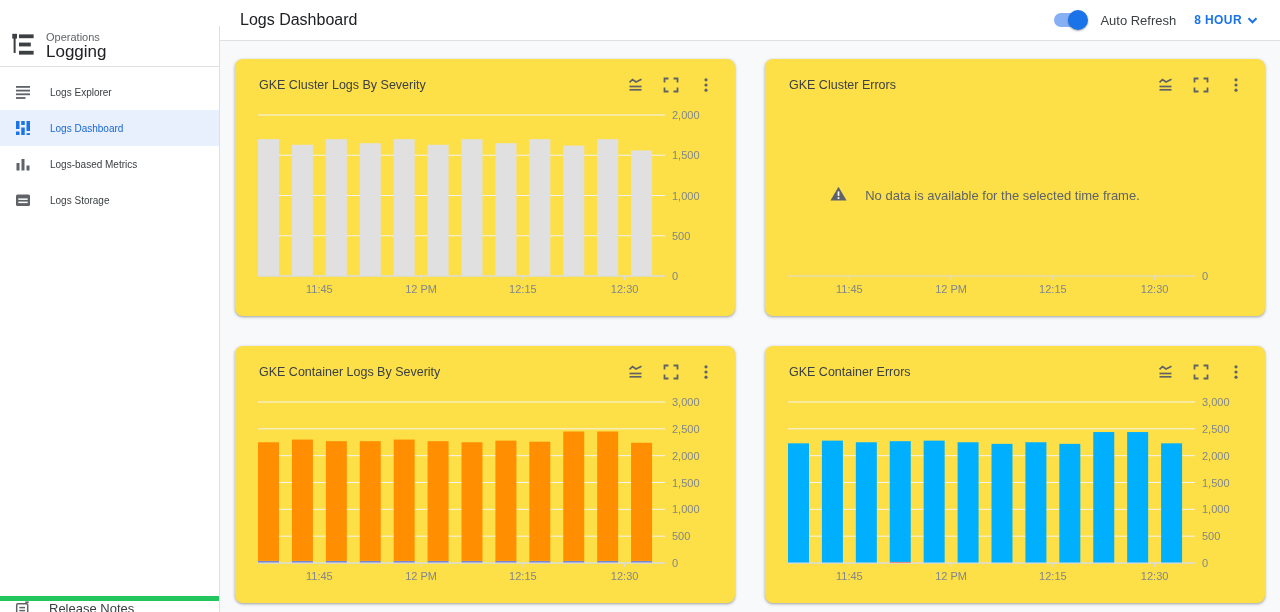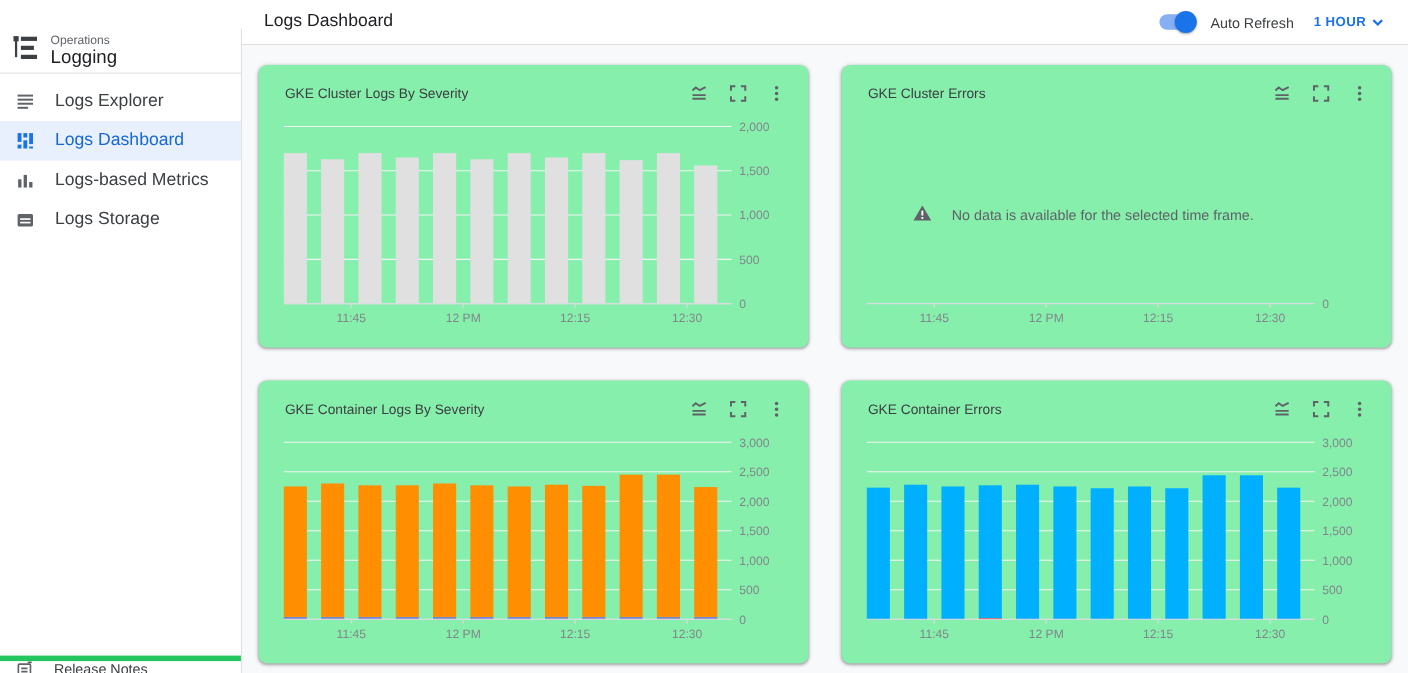--- a/index.html
+++ b/index.html
@@ -10,21 +10,21 @@
   
   .sidebar { width:220px; min-width:220px; height:100%; background:#fff;
     border-right:1px solid #e0e0e0; display:flex; flex-direction:column;margin-top:26px; }
   .logo-row { height:41px; border-bottom:1px solid #e0e0e0; display:flex;
     align-items:center; padding:0 10px; gap:9px; flex:none; }
   .logo-text { line-height:1.05; padding-top:1px; }
   .logo-text .small { font-size:11px; color:#5f6368; }
   .logo-text .big { font-size:17px; color:#202124; }
   .nav { padding-top:7px; }
   .nav-item { height:36px; display:flex; align-items:center; gap:18px;
-    padding-left:14px; font-size:16px; color:#3c4043; cursor:pointer; }
+    padding-left:14px; font-size:10px; color:#3c4043; cursor:pointer; }
   .nav-item .nav-ico { width:18px; height:18px; flex:none; display:flex; align-items:center; }
   .nav-item.selected { background:#e8f0fe; color:#1967d2; }
   .sidebar-footer { margin-top:auto; border-top:5px solid #22c55e; height:42px;
     display:flex; gap:18px; padding-left:14px; font-size:13px;
     color:#3c4043; cursor:pointer; }
 
   
   .main { flex:1; display:flex; flex-direction:column; min-width:0; }
   .topbar { height:41px; background:#fff; border-bottom:1px solid #e0e0e0;
     display:flex; align-items:center; padding:0 22px 0 20px; flex:none; }
@@ -34,21 +34,21 @@
   .toggle .track { position:absolute; left:1px; top:3px; width:33px; height:14px;
     border-radius:7px; background:#87aff3; }
   .toggle .thumb { position:absolute; right:0; top:0; width:20px; height:20px;
     border-radius:50%; background:#1a73e8; box-shadow:0 1px 2px rgba(0,0,0,.35); }
   .auto-refresh-label { font-size:13px; color:#3c4043; }
   .time-range { display:flex; align-items:center; gap:5px; font-size:12px;
     font-weight:bold; letter-spacing:.4px; color:#1a73e8; cursor:pointer; margin-left:6px; }
 
   .content { flex:1; background:#f8f9fa; padding:18px 15px 10px; }
   .grid { display:grid; grid-template-columns:500px 500px; column-gap:30px; row-gap:30px; }
-  .card { position:relative; width:500px; height:257px; background:#86efac; border-radius:8px;
+  .card { position:relative; width:500px; height:257px; background:#fde047; border-radius:8px;
     box-shadow:0 1px 2px rgba(60,64,67,.3), 0 1px 3px 1px rgba(60,64,67,.15); }
   .card-head { position:absolute; top:0; left:0; right:0; display:flex; align-items:center;
     padding:17px 20px 0 24px; z-index:2; }
   .card-title { font-size:12.5px; color:#3c4043; }
   .card-icons { margin-left:auto; display:flex; align-items:center; gap:17px; }
   .card-icons svg { cursor:pointer; display:block; }
   .chart-svg { position:absolute; left:0; top:0; width:500px; height:257px; }
   .chart-svg text { font-family:"Liberation Sans","DejaVu Sans",sans-serif; }
   .no-data { position:absolute; left:0; right:60px; top:127px; display:flex;
     align-items:center; justify-content:center; gap:18px; z-index:1; }
@@ -142,21 +142,21 @@
   <div class="main">
     <header class="topbar">
       <span class="topbar-title">Logs Dashboard</span>
       <div class="topbar-right">
         <div class="toggle">
           <div class="track"></div>
             <div class="thumb"></div>
         </div>
         <span class="auto-refresh-label">Auto Refresh</span>
         <div class="time-range">
-          <span>1 HOUR</span>
+          <span>8 HOUR</span>
           <span>
             <svg width="11" height="7" viewBox="0 0 11 7" fill="none" stroke="#1a73e8" stroke-width="2">
               <path d="M1.5 1.3 L5.5 5.3 L9.5 1.3"></path>
             </svg>
           </span>
         </div>
       </div>
     </header>
 
     <div class="content">

